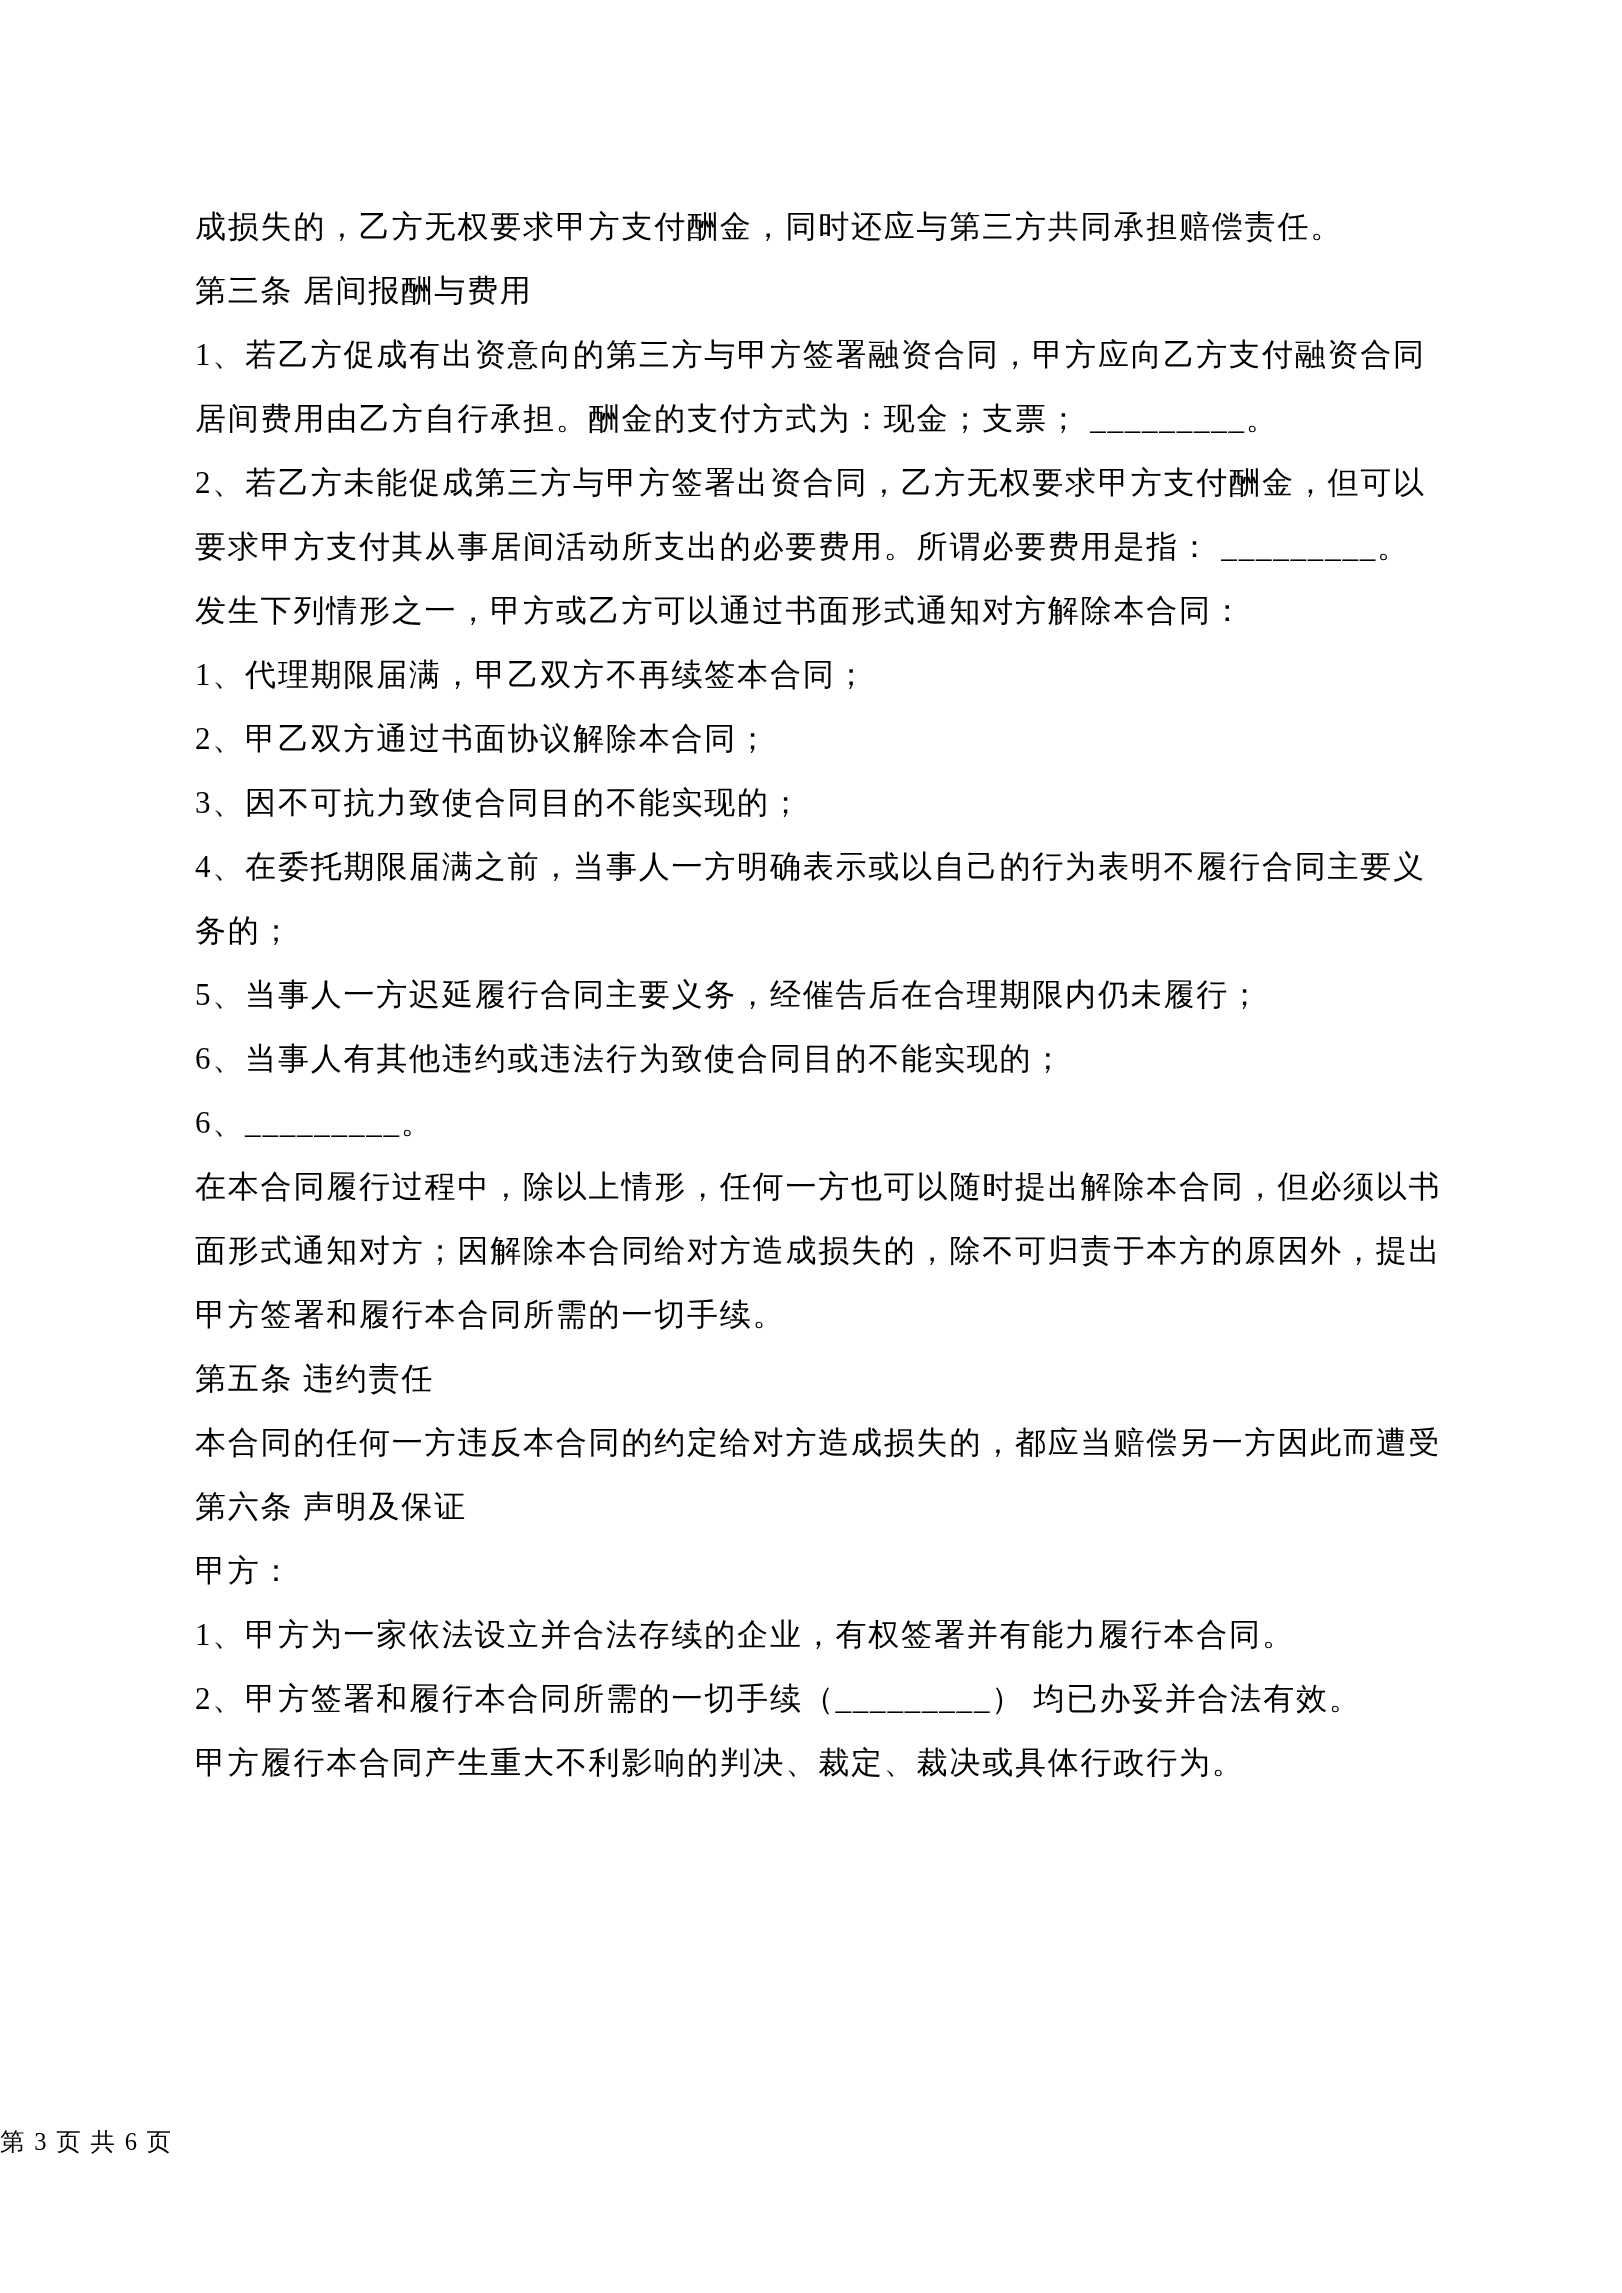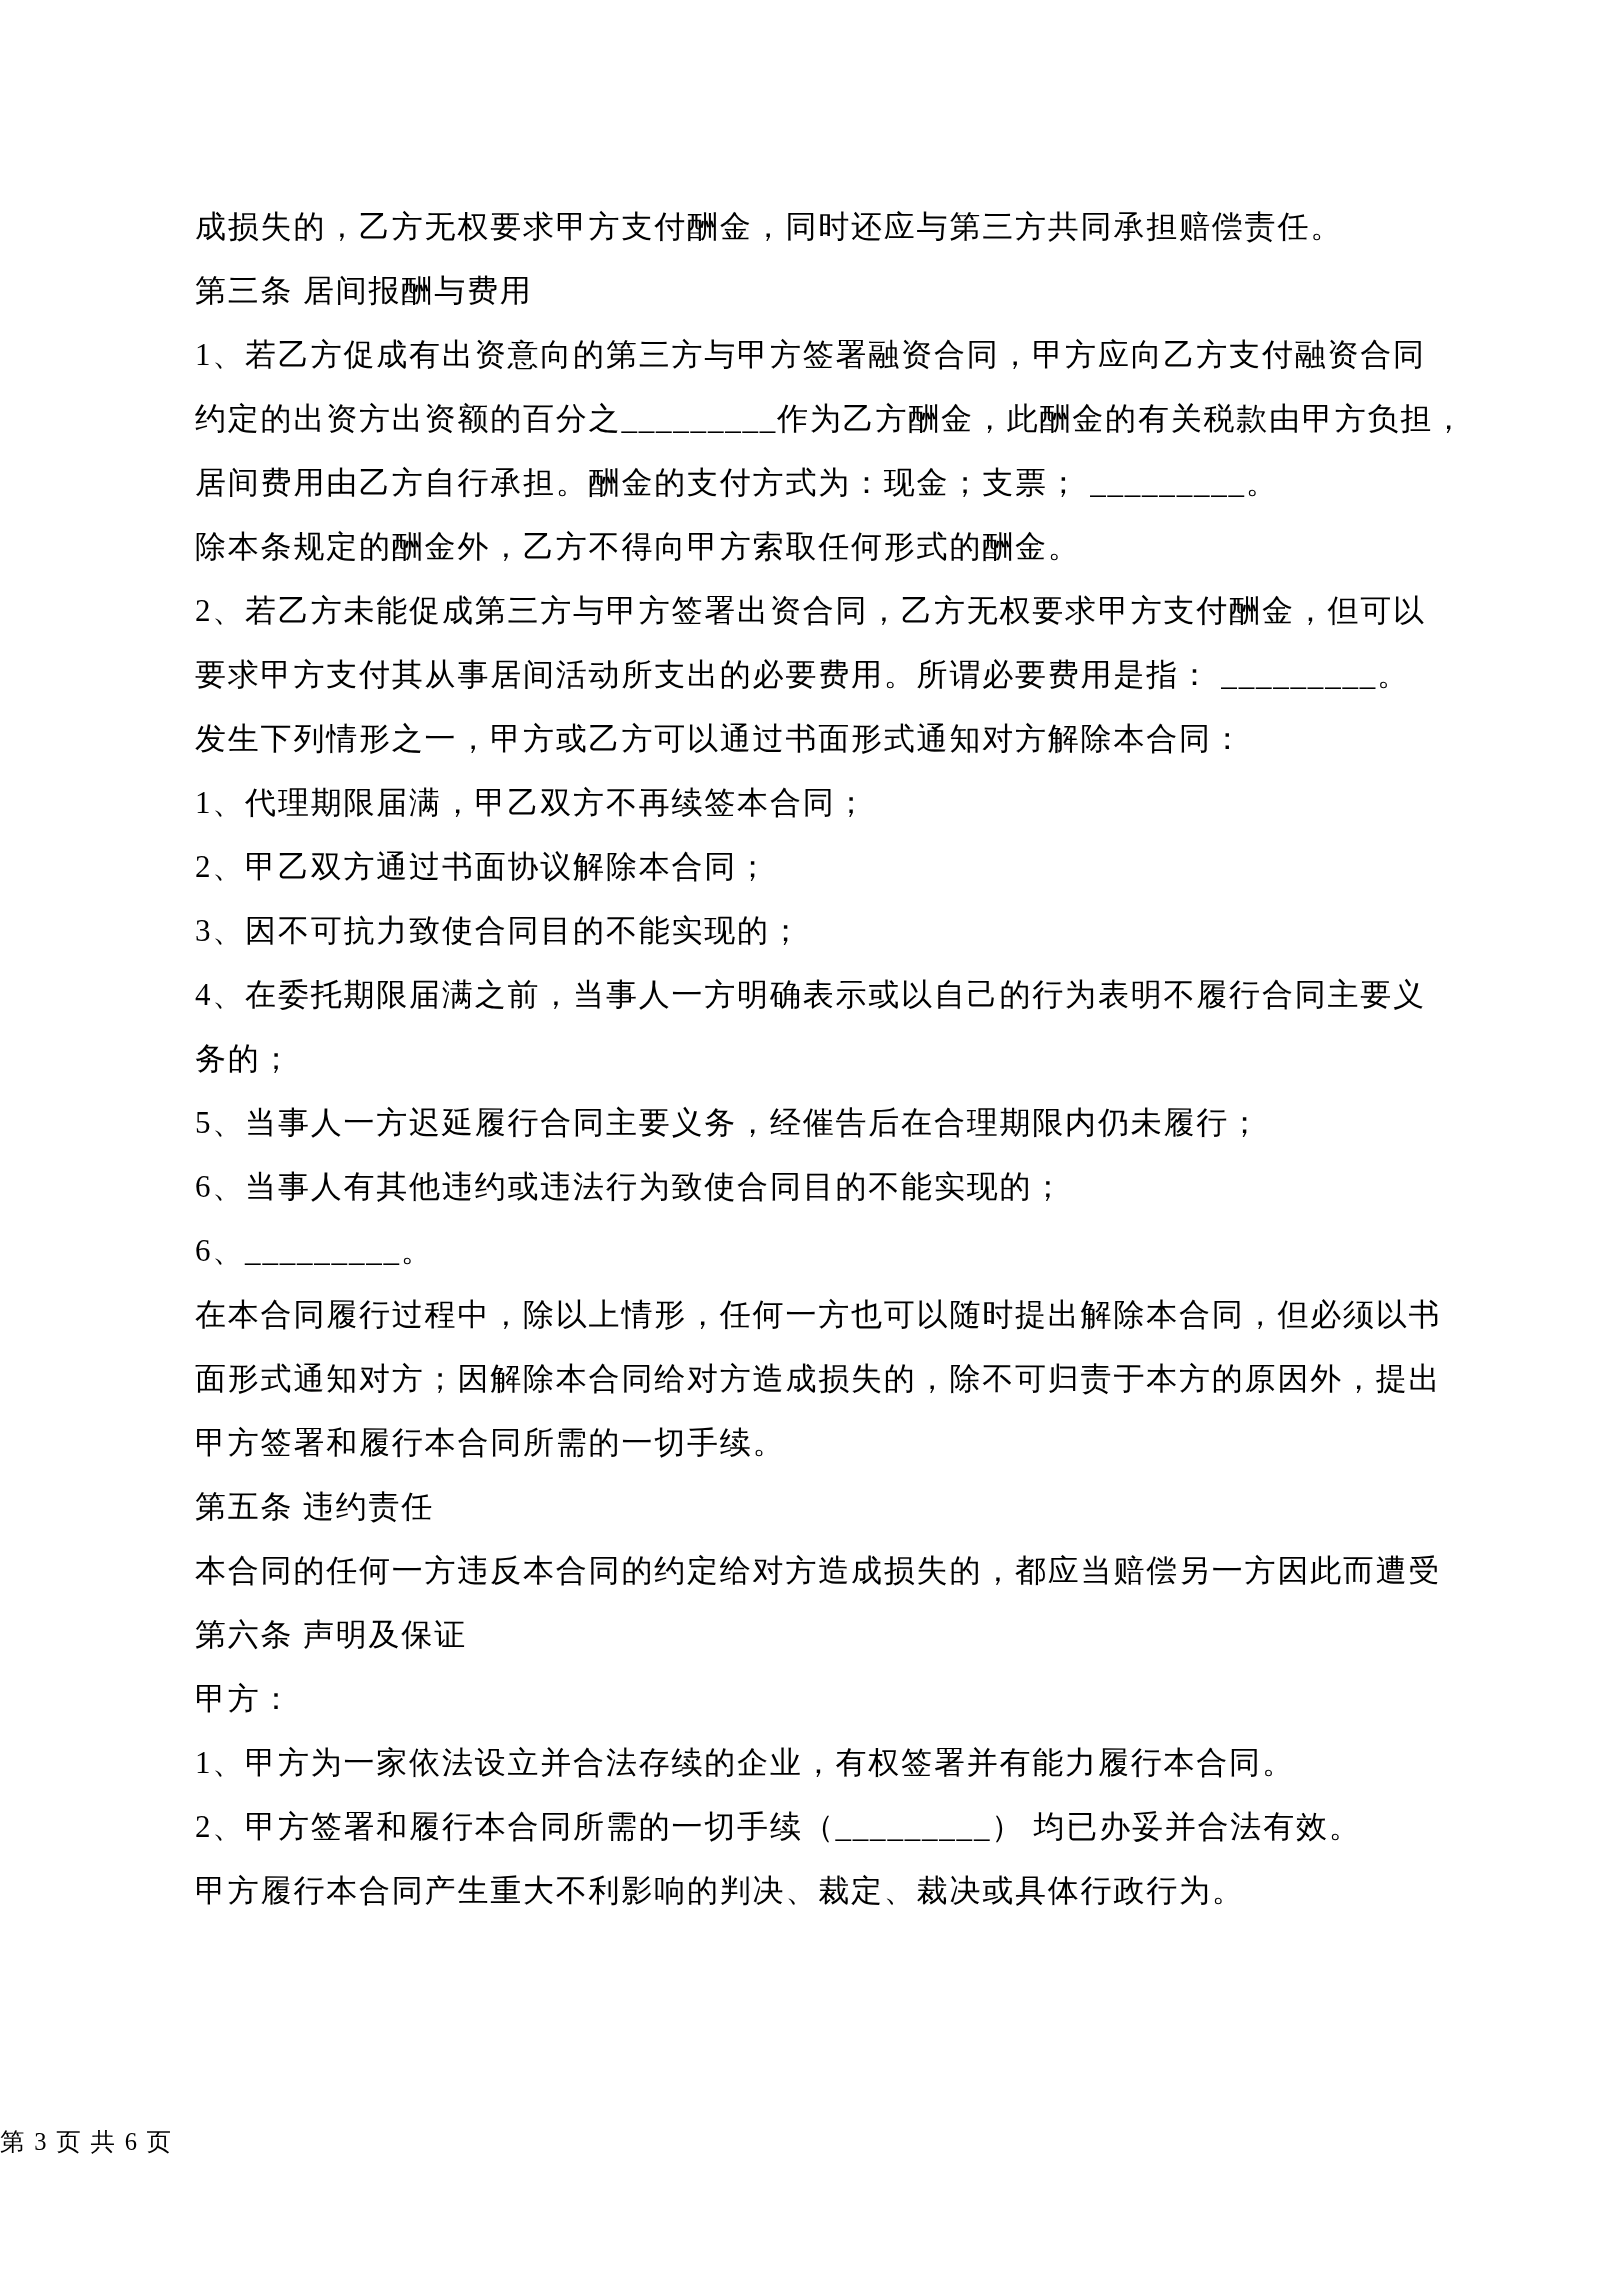--- a/index.html
+++ b/index.html
@@ -51,23 +51,21 @@
   }
 </style>
 </head>
 <body>
 
 <div class="doc-page">
   <div class="doc-body">
     <div class="line">成损失的，乙方无权要求甲方支付酬金，同时还应与第三方共同承担赔偿责任。</div>
     <div class="line">第三条 居间报酬与费用</div>
     <div class="line">1、若乙方促成有出资意向的第三方与甲方签署融资合同，甲方应向乙方支付融资合同</div>
-    <div class="line">约定的出资方出资额的百分之_________作为乙方酬金，此酬金的有关税款由甲方负担，</div>
     <div class="line">居间费用由乙方自行承担。酬金的支付方式为：现金；支票； _________。</div>
-    <div class="line">除本条规定的酬金外，乙方不得向甲方索取任何形式的酬金。</div>
     <div class="line">2、若乙方未能促成第三方与甲方签署出资合同，乙方无权要求甲方支付酬金，但可以</div>
     <div class="line">要求甲方支付其从事居间活动所支出的必要费用。所谓必要费用是指： _________。</div>
     <div class="line">发生下列情形之一，甲方或乙方可以通过书面形式通知对方解除本合同：</div>
     <div class="line">1、代理期限届满，甲乙双方不再续签本合同；</div>
     <div class="line">2、甲乙双方通过书面协议解除本合同；</div>
     <div class="line">3、因不可抗力致使合同目的不能实现的；</div>
     <div class="line">4、在委托期限届满之前，当事人一方明确表示或以自己的行为表明不履行合同主要义</div>
     <div class="line">务的；</div>
     <div class="line">5、当事人一方迟延履行合同主要义务，经催告后在合理期限内仍未履行；</div>
     <div class="line">6、当事人有其他违约或违法行为致使合同目的不能实现的；</div>

